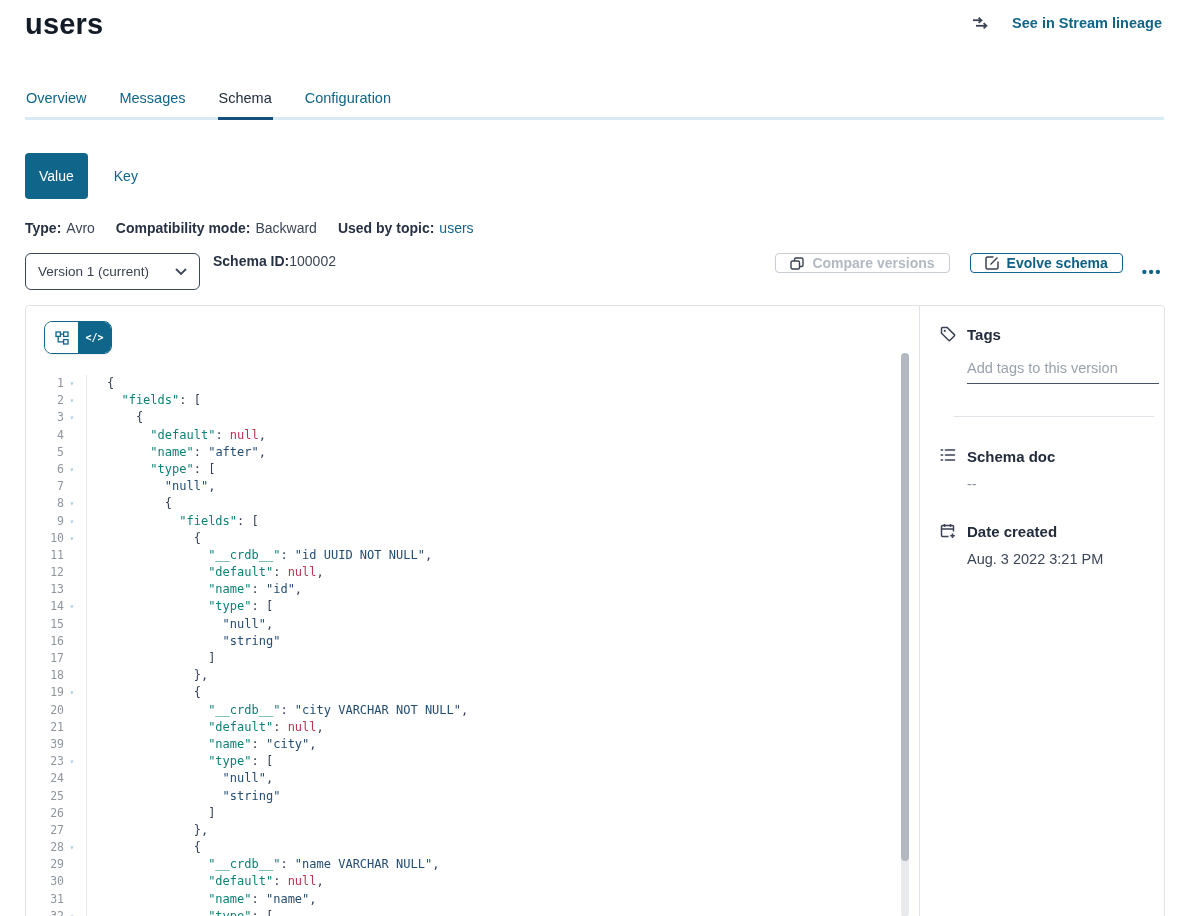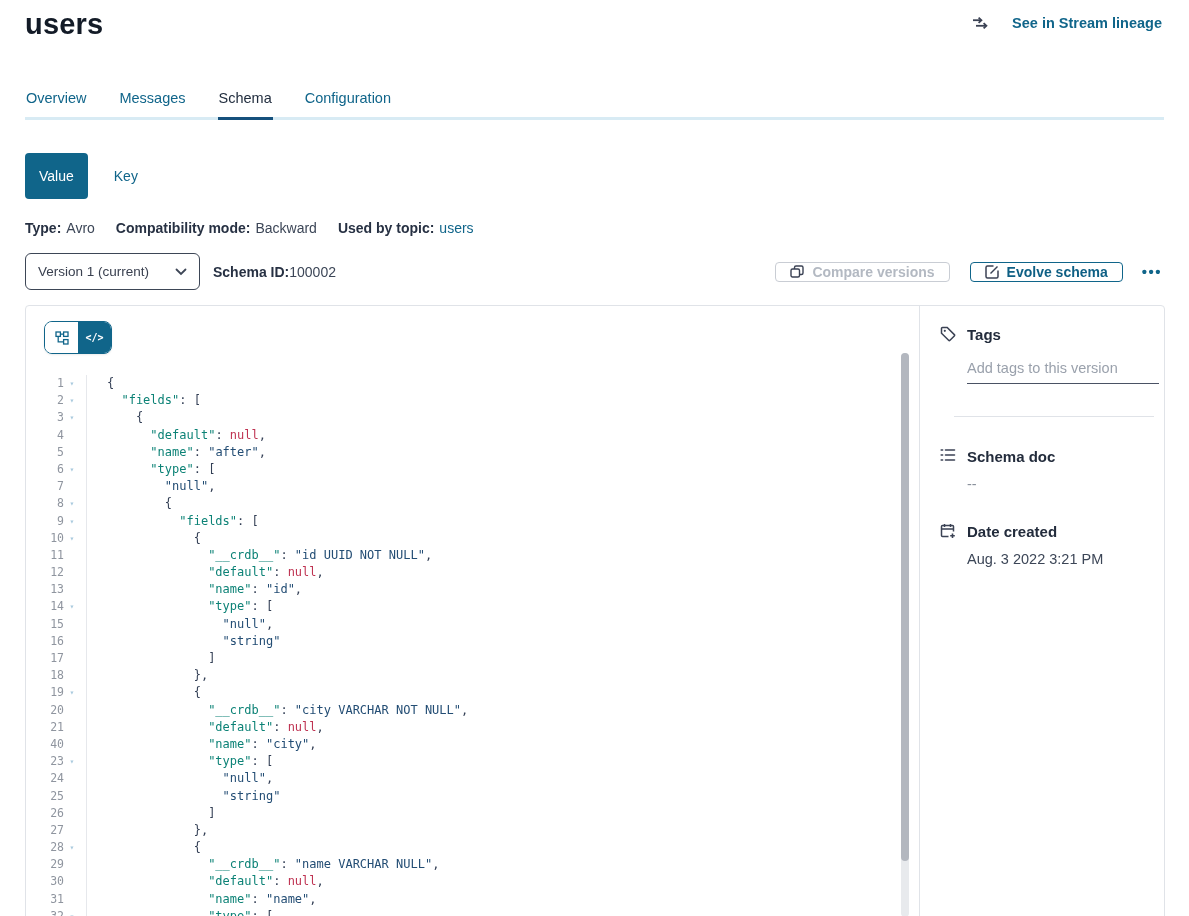--- a/index.html
+++ b/index.html
@@ -34,21 +34,21 @@
     border:none;border-radius:4px;height:46px;padding:0 14px;cursor:pointer;}
   .vk-key{color:var(--primary);font-size:14px;font-weight:500;margin-left:26px;cursor:pointer;}
 
   .meta-row{position:absolute;top:220px;left:25px;display:flex;gap:21px;font-size:14px;}
   .meta-item{display:flex;gap:5px;}
   .meta-label{font-weight:700;color:#273143;}
   .meta-value{color:var(--text-mid);}
   .meta-value.link{color:var(--primary);cursor:pointer;}
 
   .version-row{position:absolute;top:253px;left:25px;right:25px;height:37px;
-    display:flex;align-items:center;}
+    display:flex;}
   .version-select{width:175px;height:37px;border:1px solid #3d4656;border-radius:6px;
     display:flex;align-items:center;padding:0 12px;font-size:13.5px;color:#3a4150;
     cursor:pointer;background:#fff;}
   .version-select .sel-label{flex:1;}
   .schema-id{display:flex;font-size:14px;margin-left:13px;}
   .btn{display:flex;align-items:center;gap:8px;height:20px;border-radius:4px;background:#fff;
     font-size:14px;font-weight:600;padding:0 14px;cursor:pointer;font-family:inherit;}
   .btn-compare{margin-left:auto;border:1px solid var(--disabled-border);color:var(--disabled);
     cursor:default;}
   .btn-evolve{margin-left:20px;border:1px solid var(--primary);color:#0e5f84;}
@@ -209,21 +209,21 @@
         <div class="cm-line"><span class="ln">12</span><span class="fold"></span><span class="code" style="padding-left: calc(14ch + 20px);"><span class="tk-k">"default"</span><span class="tk-p">: </span><span class="tk-a">null</span><span class="tk-p">,</span></span></div>
         <div class="cm-line"><span class="ln">13</span><span class="fold"></span><span class="code" style="padding-left: calc(14ch + 20px);"><span class="tk-k">"name"</span><span class="tk-p">: </span><span class="tk-s">"id"</span><span class="tk-p">,</span></span></div>
         <div class="cm-line"><span class="ln">14</span><span class="fold">▾</span><span class="code" style="padding-left: calc(14ch + 20px);"><span class="tk-k">"type"</span><span class="tk-p">: [</span></span></div>
         <div class="cm-line"><span class="ln">15</span><span class="fold"></span><span class="code" style="padding-left: calc(16ch + 20px);"><span class="tk-s">"null"</span><span class="tk-p">,</span></span></div>
         <div class="cm-line"><span class="ln">16</span><span class="fold"></span><span class="code" style="padding-left: calc(16ch + 20px);"><span class="tk-s">"string"</span></span></div>
         <div class="cm-line"><span class="ln">17</span><span class="fold"></span><span class="code" style="padding-left: calc(14ch + 20px);"><span class="tk-p">]</span></span></div>
         <div class="cm-line"><span class="ln">18</span><span class="fold"></span><span class="code" style="padding-left: calc(12ch + 20px);"><span class="tk-p">},</span></span></div>
         <div class="cm-line"><span class="ln">19</span><span class="fold">▾</span><span class="code" style="padding-left: calc(12ch + 20px);"><span class="tk-p">{</span></span></div>
         <div class="cm-line"><span class="ln">20</span><span class="fold"></span><span class="code" style="padding-left: calc(14ch + 20px);"><span class="tk-k">"__crdb__"</span><span class="tk-p">: </span><span class="tk-s">"city VARCHAR NOT NULL"</span><span class="tk-p">,</span></span></div>
         <div class="cm-line"><span class="ln">21</span><span class="fold"></span><span class="code" style="padding-left: calc(14ch + 20px);"><span class="tk-k">"default"</span><span class="tk-p">: </span><span class="tk-a">null</span><span class="tk-p">,</span></span></div>
-        <div class="cm-line"><span class="ln">40</span><span class="fold"></span><span class="code" style="padding-left: calc(14ch + 20px);"><span class="tk-k">"name"</span><span class="tk-p">: </span><span class="tk-s">"city"</span><span class="tk-p">,</span></span></div>
+        <div class="cm-line"><span class="ln">39</span><span class="fold"></span><span class="code" style="padding-left: calc(14ch + 20px);"><span class="tk-k">"name"</span><span class="tk-p">: </span><span class="tk-s">"city"</span><span class="tk-p">,</span></span></div>
         <div class="cm-line"><span class="ln">23</span><span class="fold">▾</span><span class="code" style="padding-left: calc(14ch + 20px);"><span class="tk-k">"type"</span><span class="tk-p">: [</span></span></div>
         <div class="cm-line"><span class="ln">24</span><span class="fold"></span><span class="code" style="padding-left: calc(16ch + 20px);"><span class="tk-s">"null"</span><span class="tk-p">,</span></span></div>
         <div class="cm-line"><span class="ln">25</span><span class="fold"></span><span class="code" style="padding-left: calc(16ch + 20px);"><span class="tk-s">"string"</span></span></div>
         <div class="cm-line"><span class="ln">26</span><span class="fold"></span><span class="code" style="padding-left: calc(14ch + 20px);"><span class="tk-p">]</span></span></div>
         <div class="cm-line"><span class="ln">27</span><span class="fold"></span><span class="code" style="padding-left: calc(12ch + 20px);"><span class="tk-p">},</span></span></div>
         <div class="cm-line"><span class="ln">28</span><span class="fold">▾</span><span class="code" style="padding-left: calc(12ch + 20px);"><span class="tk-p">{</span></span></div>
         <div class="cm-line"><span class="ln">29</span><span class="fold"></span><span class="code" style="padding-left: calc(14ch + 20px);"><span class="tk-k">"__crdb__"</span><span class="tk-p">: </span><span class="tk-s">"name VARCHAR NULL"</span><span class="tk-p">,</span></span></div>
         <div class="cm-line"><span class="ln">30</span><span class="fold"></span><span class="code" style="padding-left: calc(14ch + 20px);"><span class="tk-k">"default"</span><span class="tk-p">: </span><span class="tk-a">null</span><span class="tk-p">,</span></span></div>
         <div class="cm-line"><span class="ln">31</span><span class="fold"></span><span class="code" style="padding-left: calc(14ch + 20px);"><span class="tk-k">"name"</span><span class="tk-p">: </span><span class="tk-s">"name"</span><span class="tk-p">,</span></span></div>
         <div class="cm-line"><span class="ln">32</span><span class="fold">▾</span><span class="code" style="padding-left: calc(14ch + 20px);"><span class="tk-k">"type"</span><span class="tk-p">: [</span></span></div>

